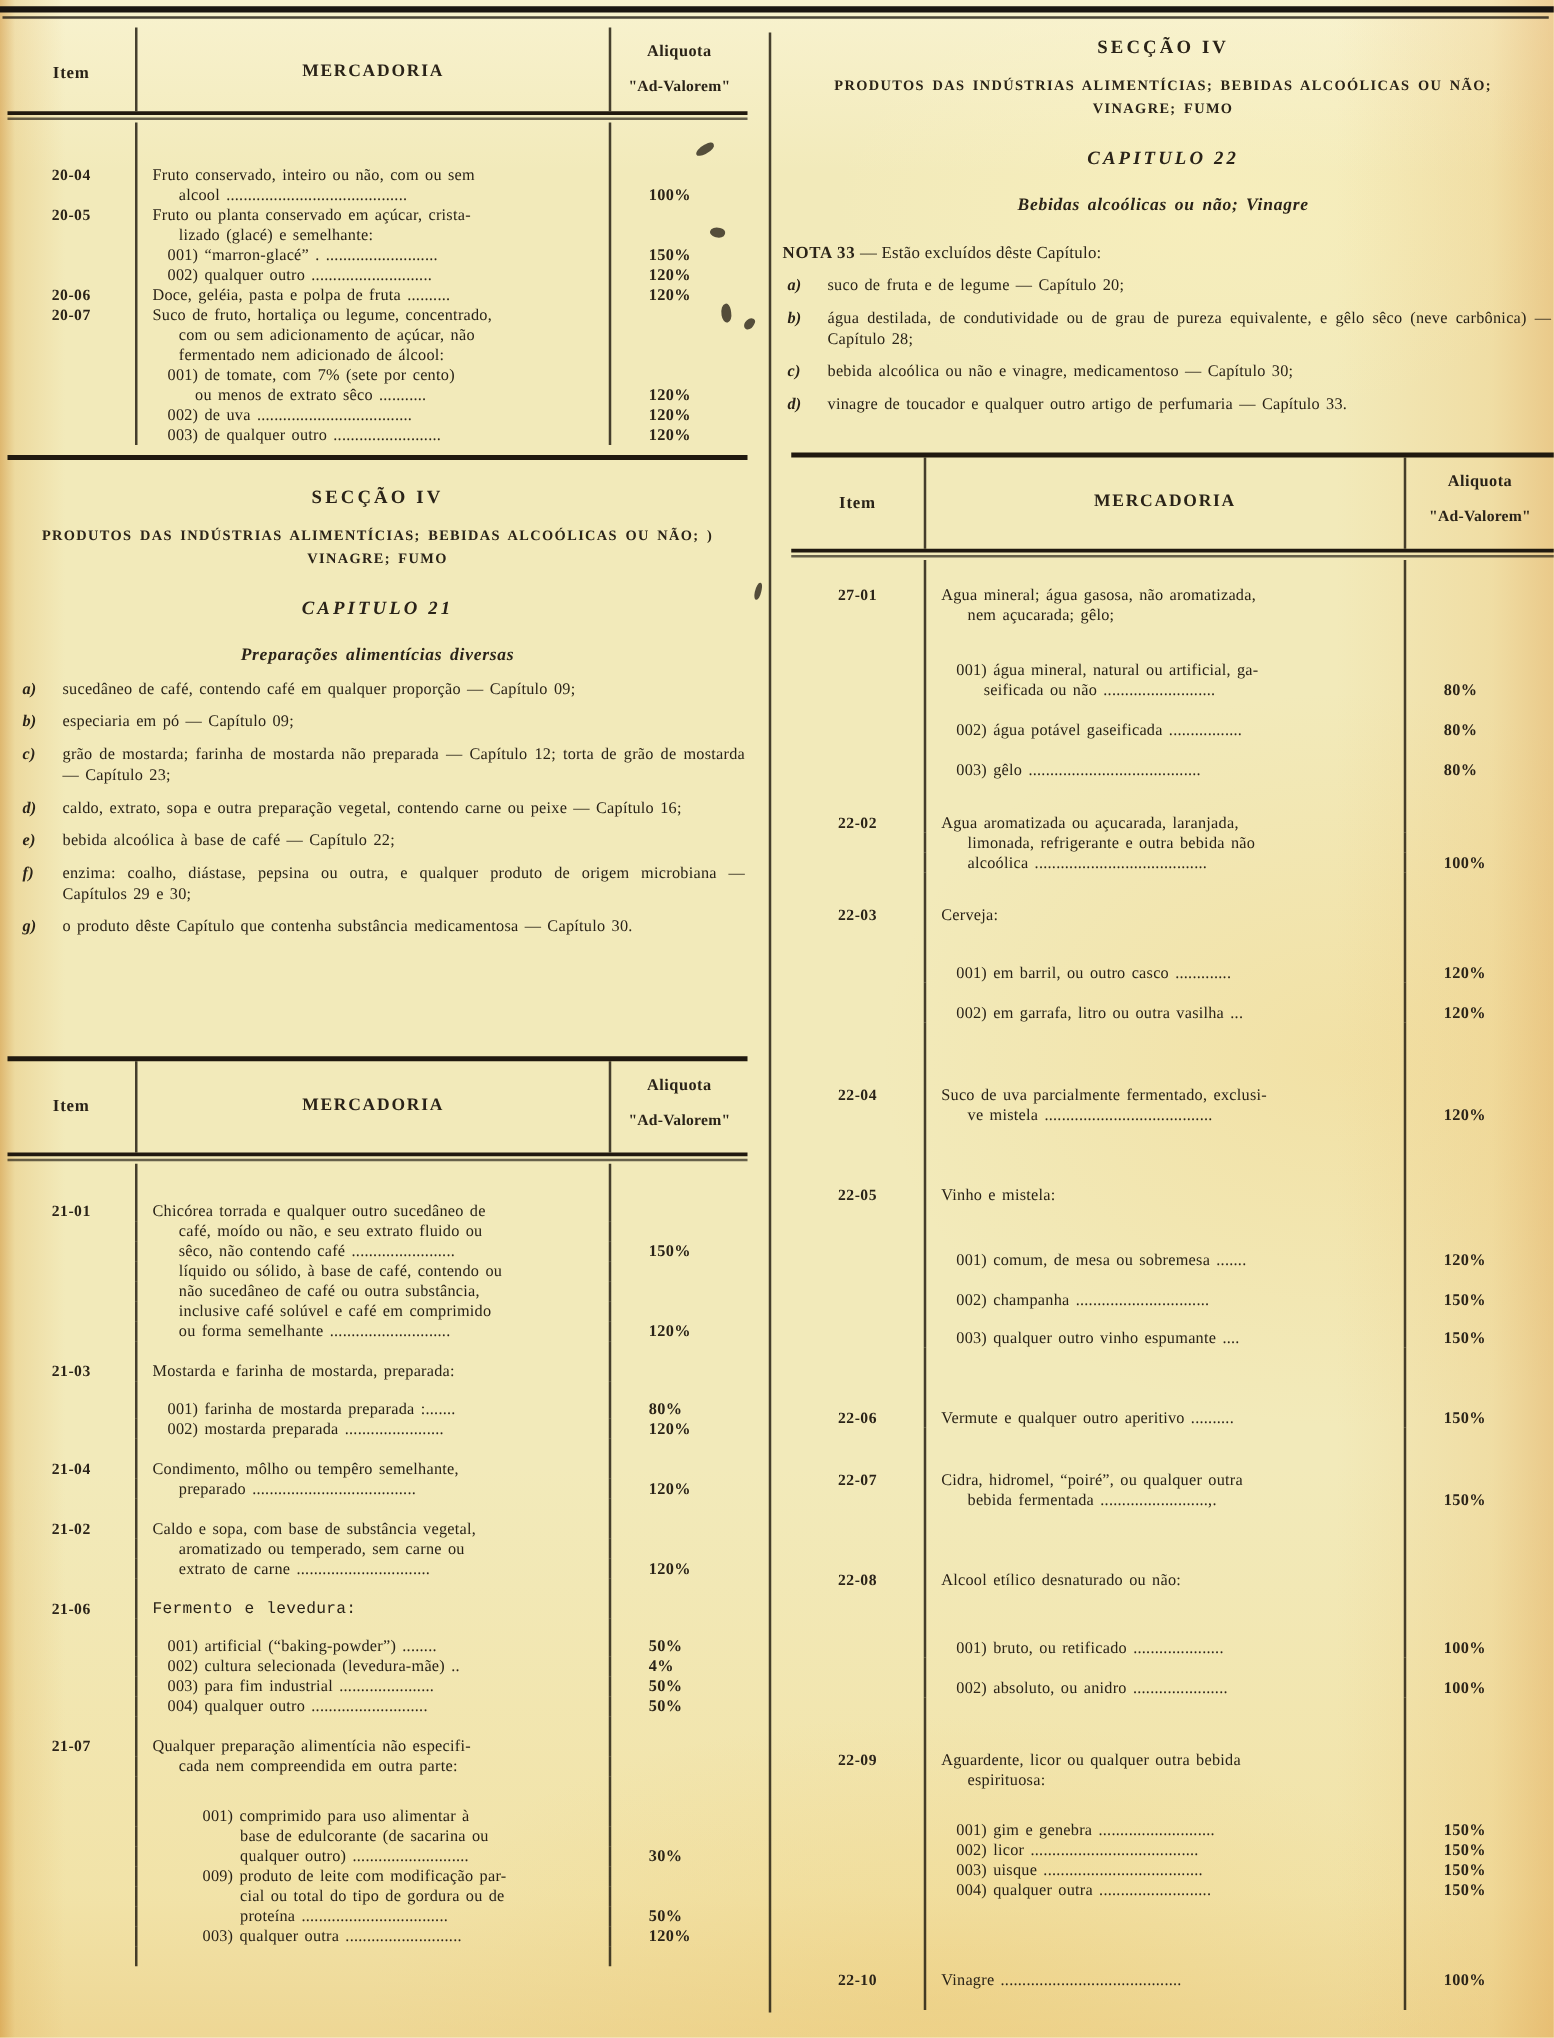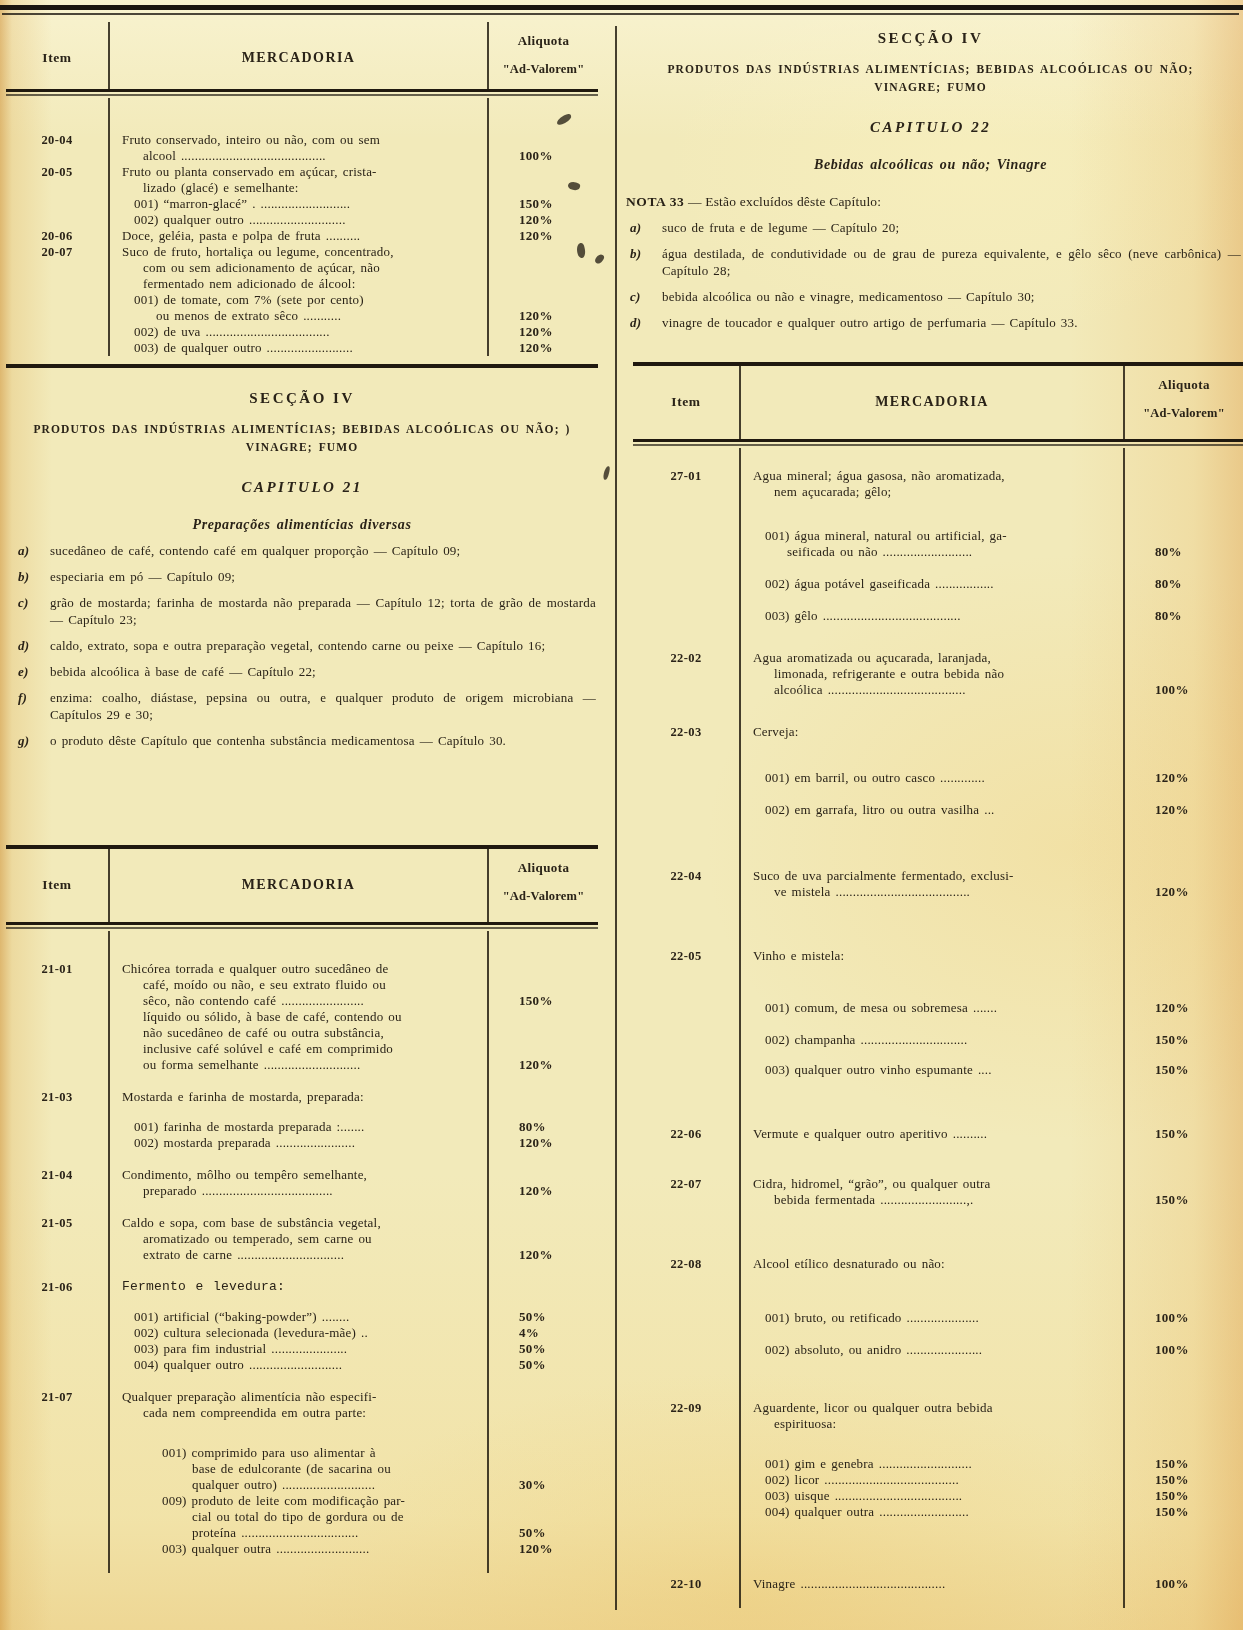--- a/index.html
+++ b/index.html
@@ -258,21 +258,21 @@
           <div class="ci" style="padding-top: 16px;">21-04</div>
           <div class="cm ind0" style="padding-top: 16px;">Condimento, môlho ou tempêro semelhante,</div>
           <div class="cr" style="padding-top: 16px;"></div>
         </div>
         <div class="ln">
           <div class="ci"></div>
           <div class="cm ind1">preparado ......................................</div>
           <div class="cr">120%</div>
         </div>
         <div class="ln">
-          <div class="ci" style="padding-top: 16px;">21-05</div>
+          <div class="ci" style="padding-top: 16px;">21-02</div>
           <div class="cm ind0" style="padding-top: 16px;">Caldo e sopa, com base de substância vegetal,</div>
           <div class="cr" style="padding-top: 16px;"></div>
         </div>
         <div class="ln">
           <div class="ci"></div>
           <div class="cm ind1">aromatizado ou temperado, sem carne ou</div>
           <div class="cr"></div>
         </div>
         <div class="ln">
           <div class="ci"></div>
@@ -481,21 +481,21 @@
             <div class="cm ind2" style="padding-top: 14px;">003) qualquer outro vinho espumante ....</div>
             <div class="cr" style="padding-top: 14px;">150%</div>
           </div>
           <div class="ln">
             <div class="ci" style="padding-top: 48px;">22-06</div>
             <div class="cm ind0" style="padding-top: 48px;">Vermute e qualquer outro aperitivo ..........</div>
             <div class="cr" style="padding-top: 48px;">150%</div>
           </div>
           <div class="ln">
             <div class="ci" style="padding-top: 34px;">22-07</div>
-            <div class="cm ind0" style="padding-top: 34px;">Cidra, hidromel, “grão”, ou qualquer outra</div>
+            <div class="cm ind0" style="padding-top: 34px;">Cidra, hidromel, “poiré”, ou qualquer outra</div>
             <div class="cr" style="padding-top: 34px;"></div>
           </div>
           <div class="ln">
             <div class="ci"></div>
             <div class="cm ind1">bebida fermentada .........................,.</div>
             <div class="cr">150%</div>
           </div>
           <div class="ln">
             <div class="ci" style="padding-top: 48px;">22-08</div>
             <div class="cm ind0" style="padding-top: 48px;">Alcool etílico desnaturado ou não:</div>

